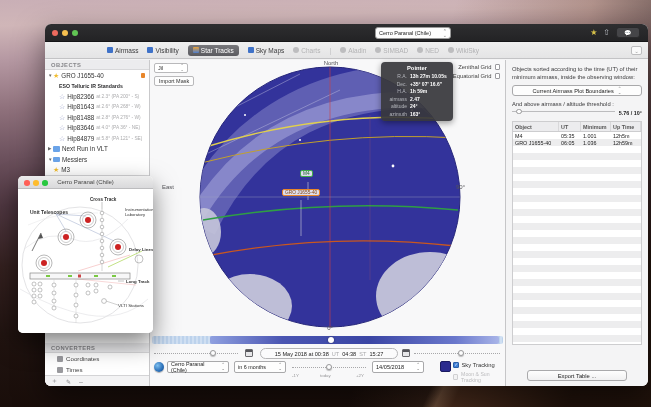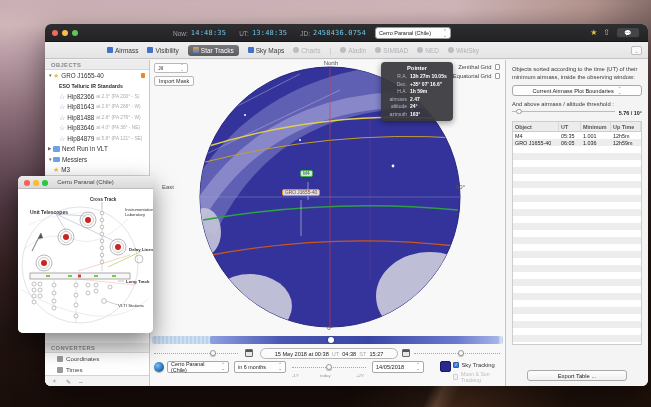--- a/index.html
+++ b/index.html
@@ -164,38 +164,20 @@
 
 <div class="stage">
   <div class="dune"></div>
 
   <div class="win">
 
     <div class="titlebar">
       <div class="tl r"></div>
       <div class="tl y"></div>
       <div class="tl g"></div>
-      <div class="clock">
-        <span class="clk">
-            <span class="cl">Now:</span>
-            <span class="cv">14:48:35</span>
-          </span>
-        <span class="clk">
-            <span class="cl">UT:</span>
-            <span class="cv">13:48:35</span>
-          </span>
-        <span class="clk">
-            <span class="cl">JD:</span>
-            <span class="cv">2458436.0754</span>
-          </span>
-        <span class="clk">
-            <span class="cl">LMST:</span>
-            <span class="cv">12:37:30</span>
-          </span>
-      </div>
       <div class="site-select">
         <span>Cerro Paranal (Chile)</span>
           <span class="stp">⌃<br>⌄</span>
       </div>
       <div class="tb-icons">
         <span class="star-g">★</span>
         <span class="share-g">⇧</span>
         <div class="dark-pill">💬</div>
       </div>
     </div>

